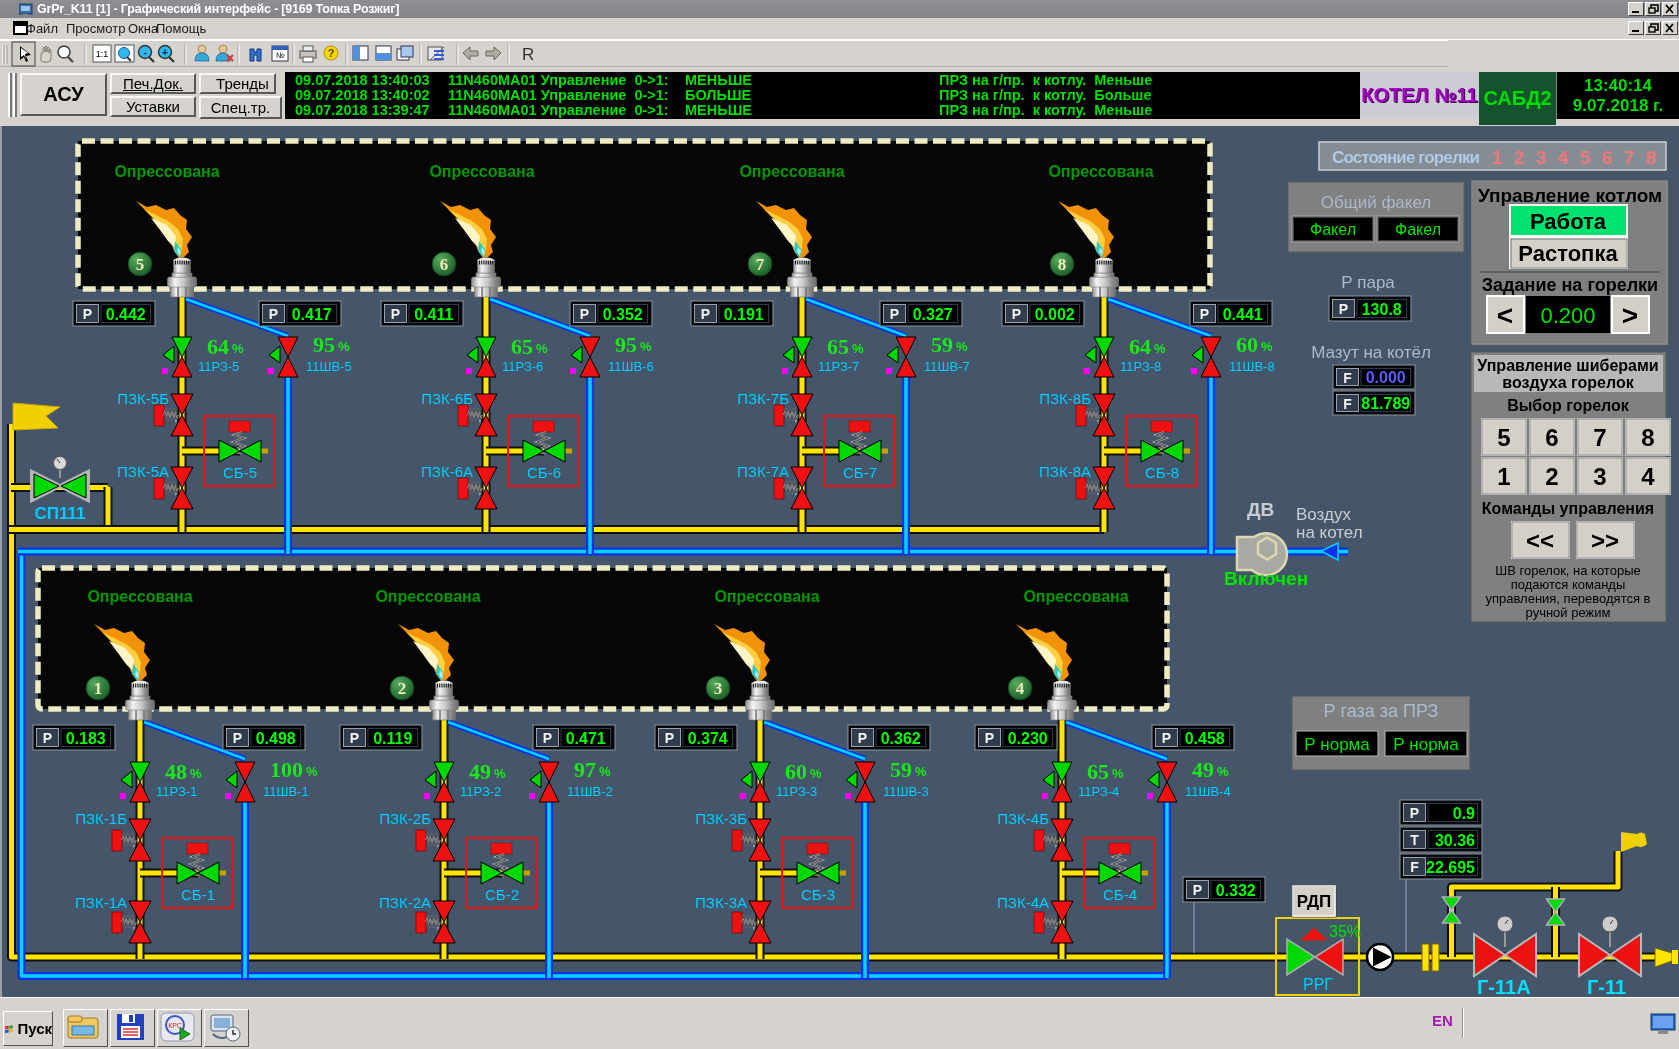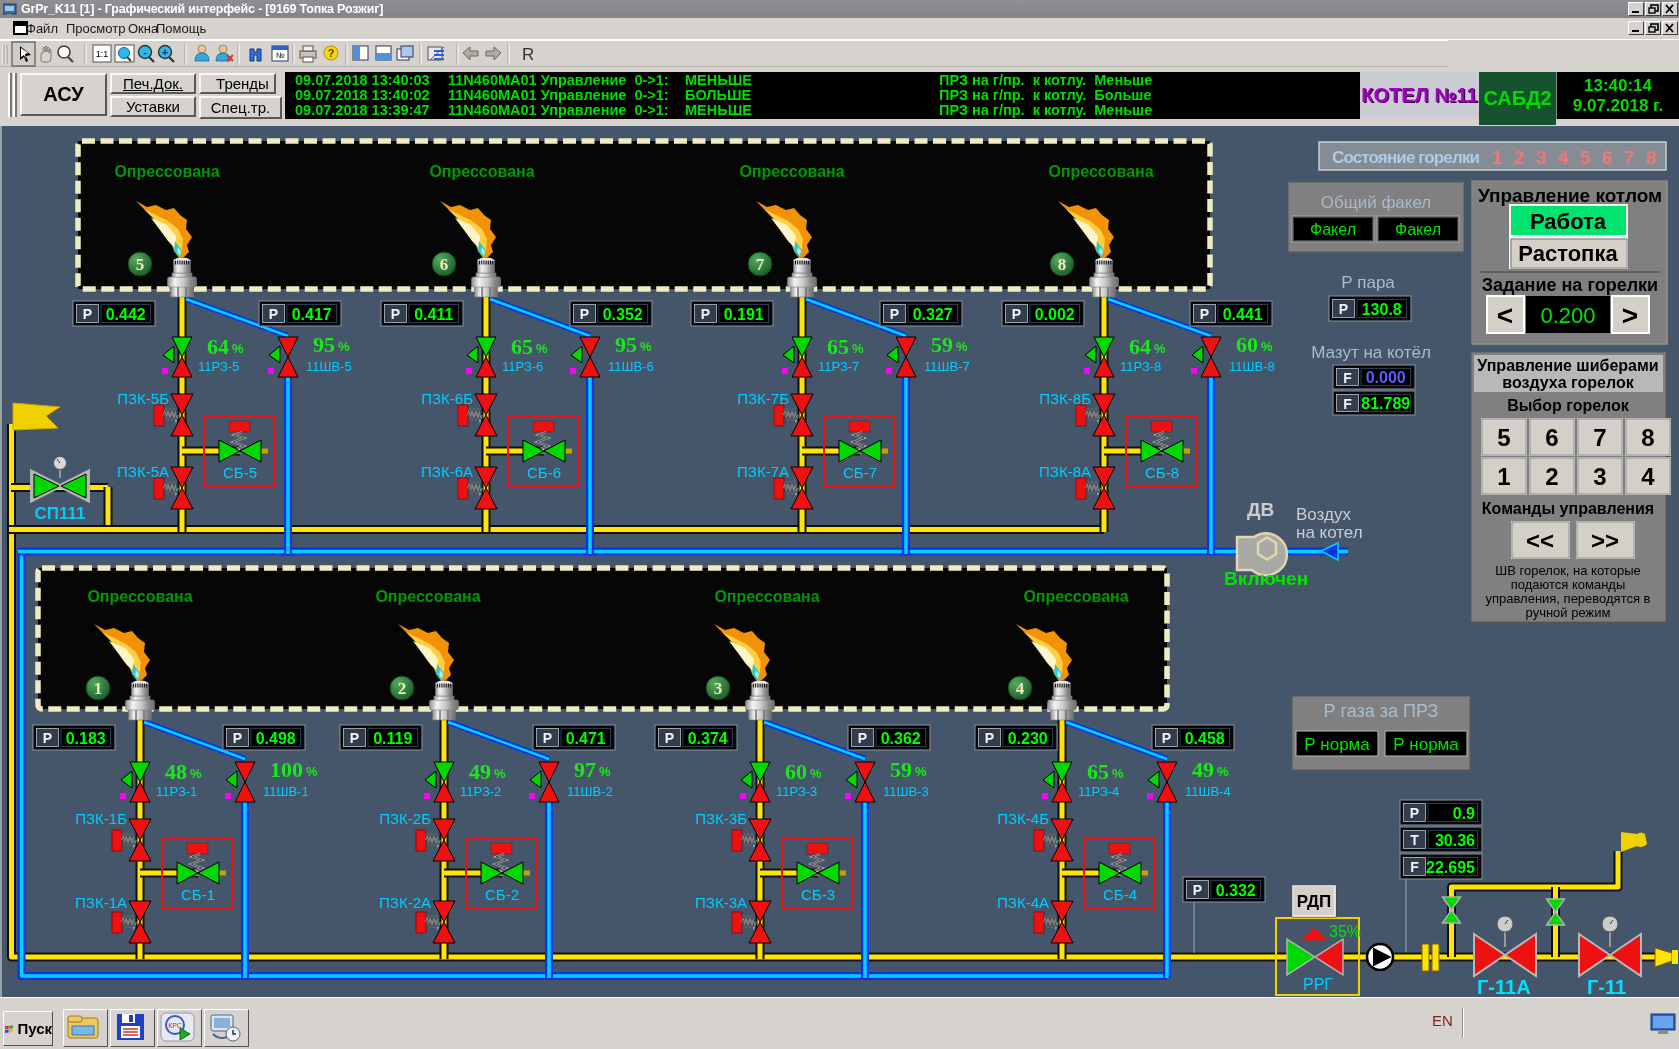--- a/index.html
+++ b/index.html
@@ -1,19 +1,19 @@
 <!DOCTYPE html>
 <html><head><meta charset="utf-8"><title>GrPr_K11</title>
 <style>
 * { margin:0; padding:0; box-sizing:border-box; }
 html,body { width:1679px; height:1049px; overflow:hidden; font-family:"Liberation Sans", sans-serif; }
 #scr { position:relative; width:1679px; height:1049px; background:#d6d3ce; }
 .titlebar { position:absolute; top:0; left:0; width:1679px; height:18px;
   background:linear-gradient(#8f8f93,#83838b); color:#fff; font-size:12.5px; font-weight:bold; letter-spacing:-0.2px;
-  display:flex; align-items:center; padding-left:3px; }
+  display:flex; align-items:center; padding-left:19px; }
 .menubar { position:absolute; top:18px; left:0; width:1679px; height:22px; background:#d6d3ce;
   border-bottom:1px solid #fff; font-size:13px; color:#1a1a1a; }
 .menubar span { position:absolute; top:3px; }
 .toolbar { position:absolute; top:40px; left:0; width:1448px; height:27px; background:#d6d3ce;
   border-top:1px solid #fff; border-bottom:1px solid #b8b5ae; }
 .panel { position:absolute; top:68px; left:0; width:1679px; height:58px; background:#d6d3ce; }
 .btn { position:absolute; background:#d6d3ce; border-top:2px solid #f8f7f4; border-left:2px solid #f8f7f4;
   border-right:2px solid #585854; border-bottom:2px solid #585854; color:#000;
   display:flex; align-items:center; justify-content:center; }
 .log { position:absolute; left:285px; top:4px; width:1075px; height:47px; background:#000;
@@ -1062,21 +1062,21 @@
           <text x="17" y="18" font-size="7" text-anchor="middle" fill="#c03030">КРС</text>
           <polygon points="22,18 32,24 22,30" fill="#20a820" stroke="#107010"></polygon>
         </svg></div>
     <div class="tbtn" style="left:204px;top:11px;width:45px;height:38px"><svg width="40" height="34" viewBox="0 0 40 34">
           <rect x="6" y="5" width="22" height="16" rx="2" fill="#d8e4f0" stroke="#506880"></rect>
           <rect x="9" y="8" width="16" height="10" fill="#88b0d8"></rect>
           <circle cx="28" cy="24" r="7" fill="#f0f0f8" stroke="#506880"></circle>
           <path d="M 28,20 v4 h3" stroke="#203040" stroke-width="1.5" fill="none"></path>
           <path d="M 8,24 q 6,6 14,3" stroke="#506880" stroke-width="2" fill="none"></path>
         </svg></div>
-    <div style="position:absolute;left:1432px;top:14px;font-size:15px;font-weight:normal;color:#7f1d1d">EN</div>
+    <div style="position:absolute;left:1432px;top:14px;font-size:15px;font-weight:bold;color:#a21caf">EN</div>
     <div style="position:absolute;left:1462px;top:10px;width:2px;height:30px;border-left:1px solid #909090;border-right:1px solid #fff"></div>
     <div style="position:absolute;left:1494px;top:8px;width:182px;height:38px;border:1px solid #b8b5ae;border-top-color:#8a8a8a;border-left-color:#8a8a8a;margin-top:48px;">
       <svg width="96" height="34" style="position:absolute;left:2px;top:2px" viewBox="0 0 96 34">
         <path d="M 4,14 l 5,-6 5,6 Z M 4,20 l 5,6 5,-6 Z" fill="#404040"></path>
         <rect x="22" y="9" width="14" height="11" fill="#f4f4f4" stroke="#666"></rect>
           <rect x="24" y="11" width="10" height="6" fill="#7890a8"></rect>
           <circle cx="37" cy="21" r="6.5" fill="#e03434"></circle>
           <path d="M 34,18 l 6,6 M 40,18 l -6,6" stroke="#fff" stroke-width="1.8"></path>
         <rect x="50" y="8" width="13" height="10" fill="#d8e0ea" stroke="#485868"></rect>
           <rect x="54" y="16" width="13" height="10" fill="#ffd020" stroke="#907000"></rect>

